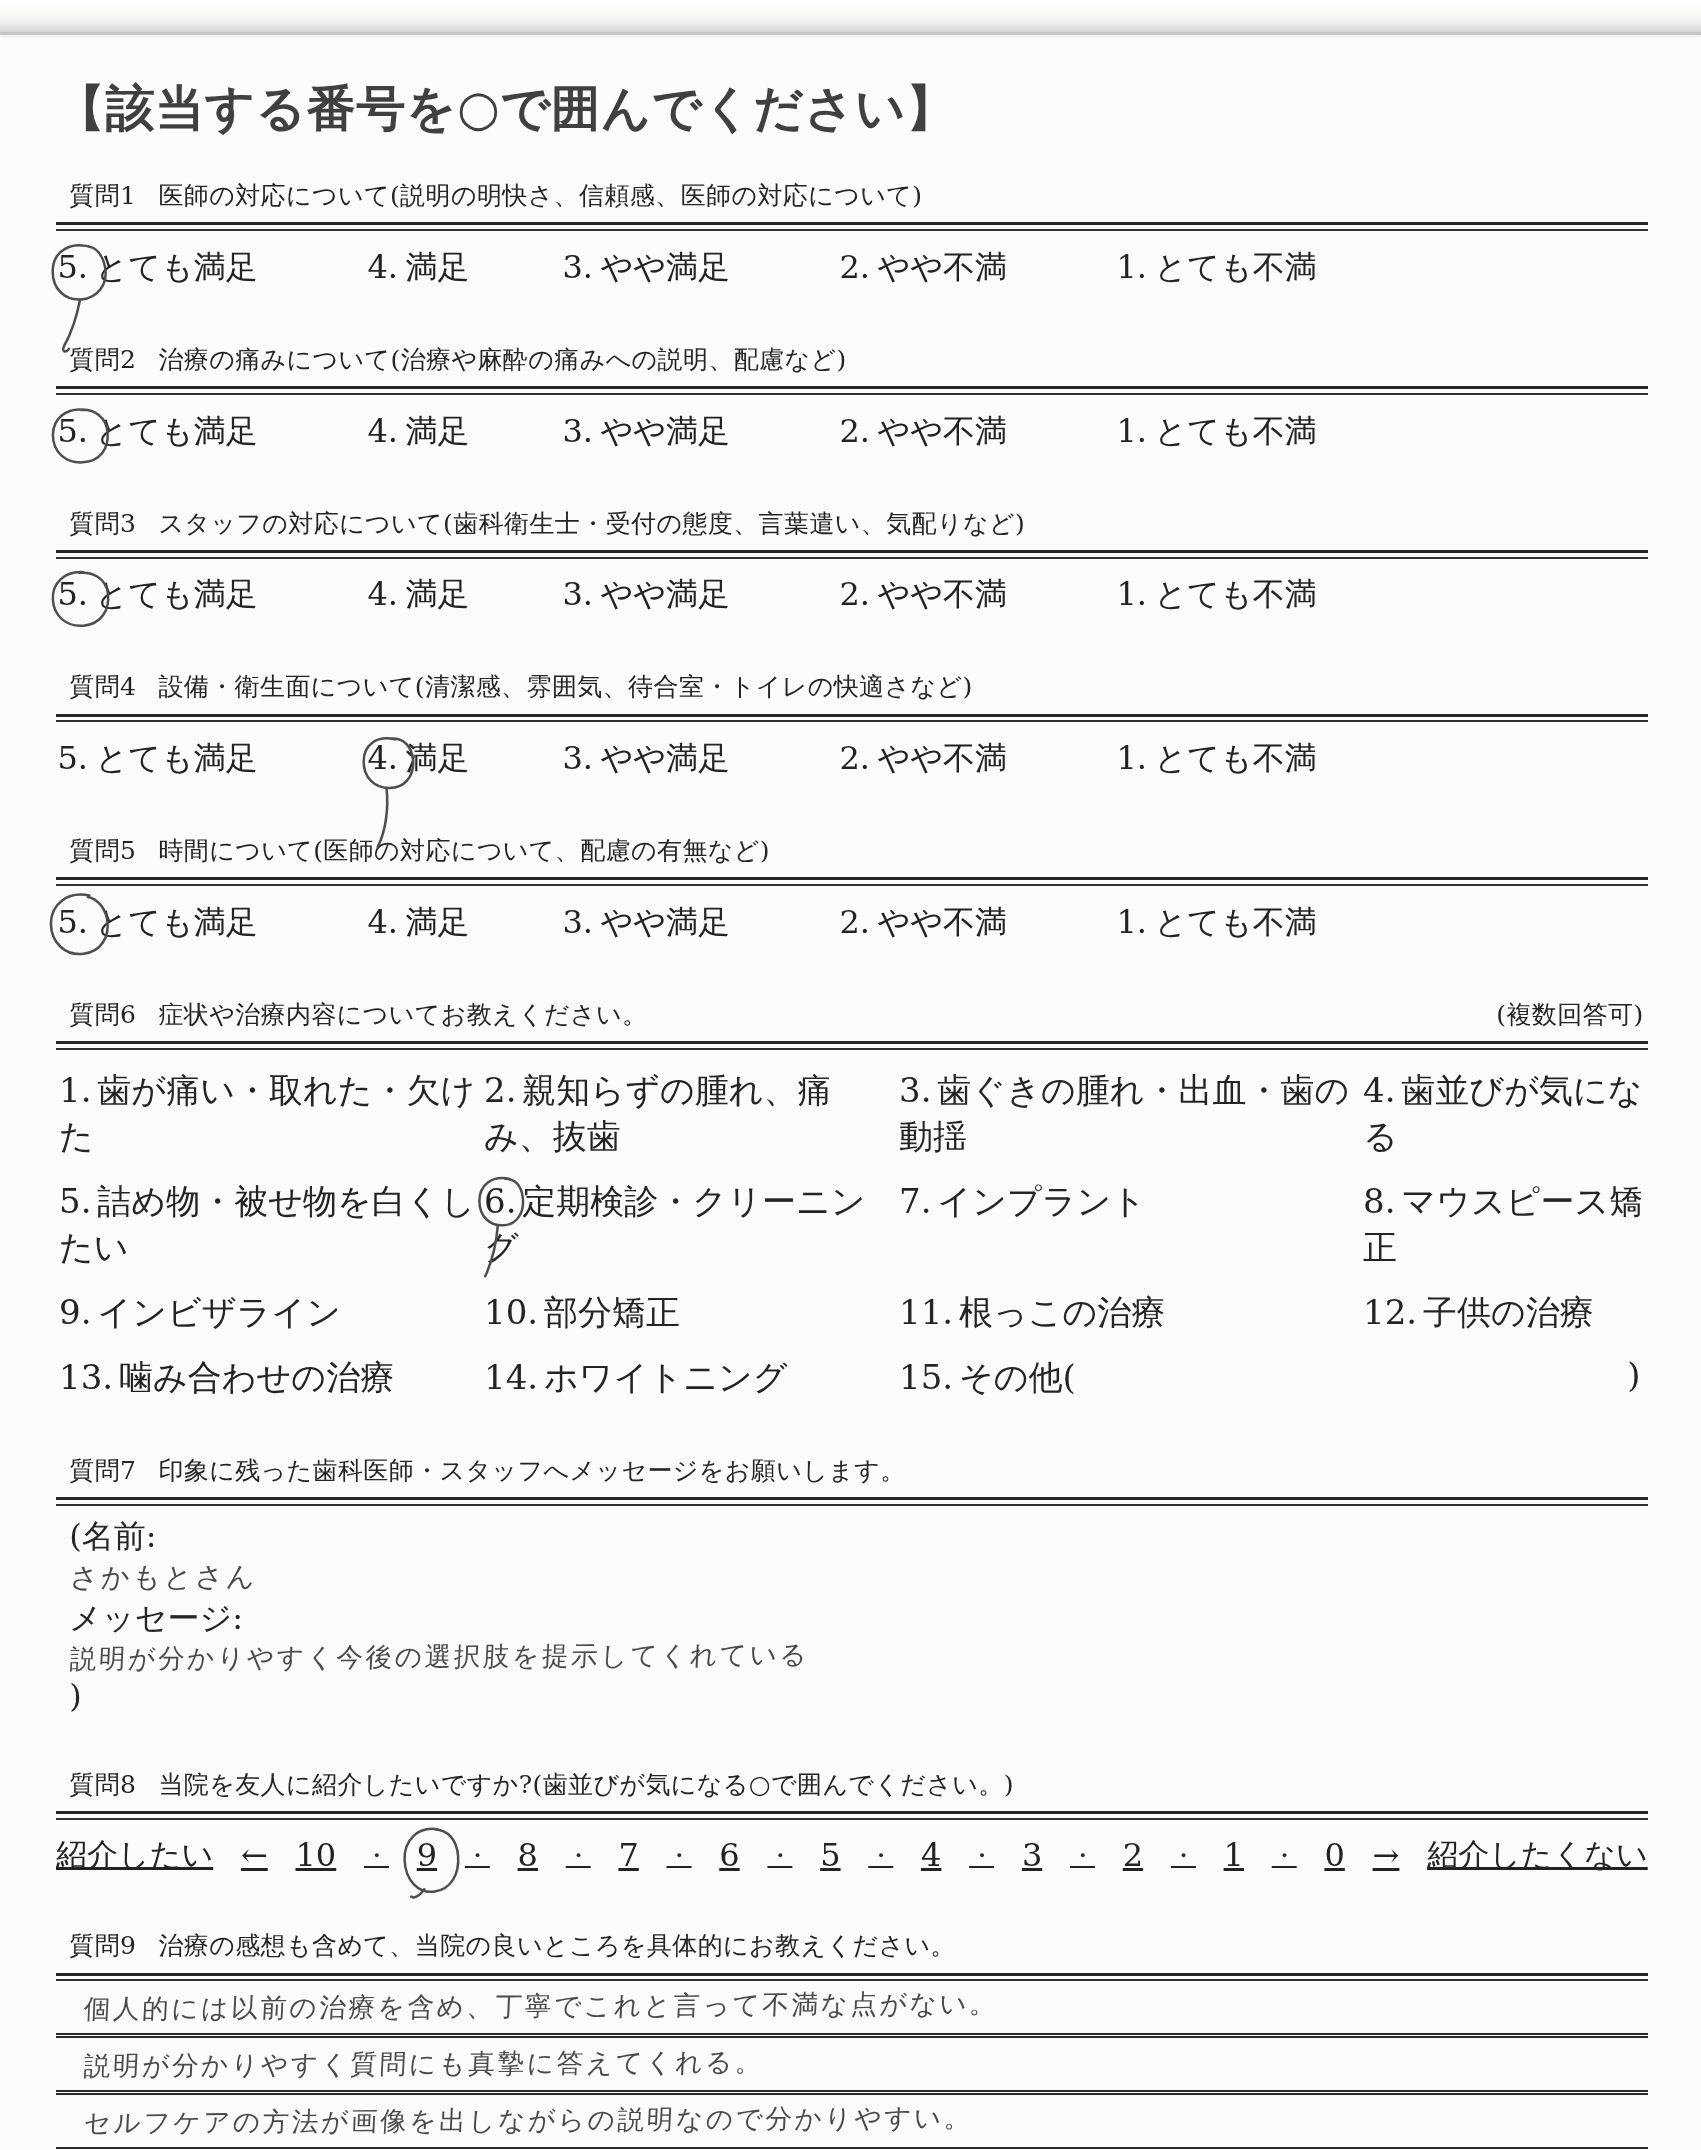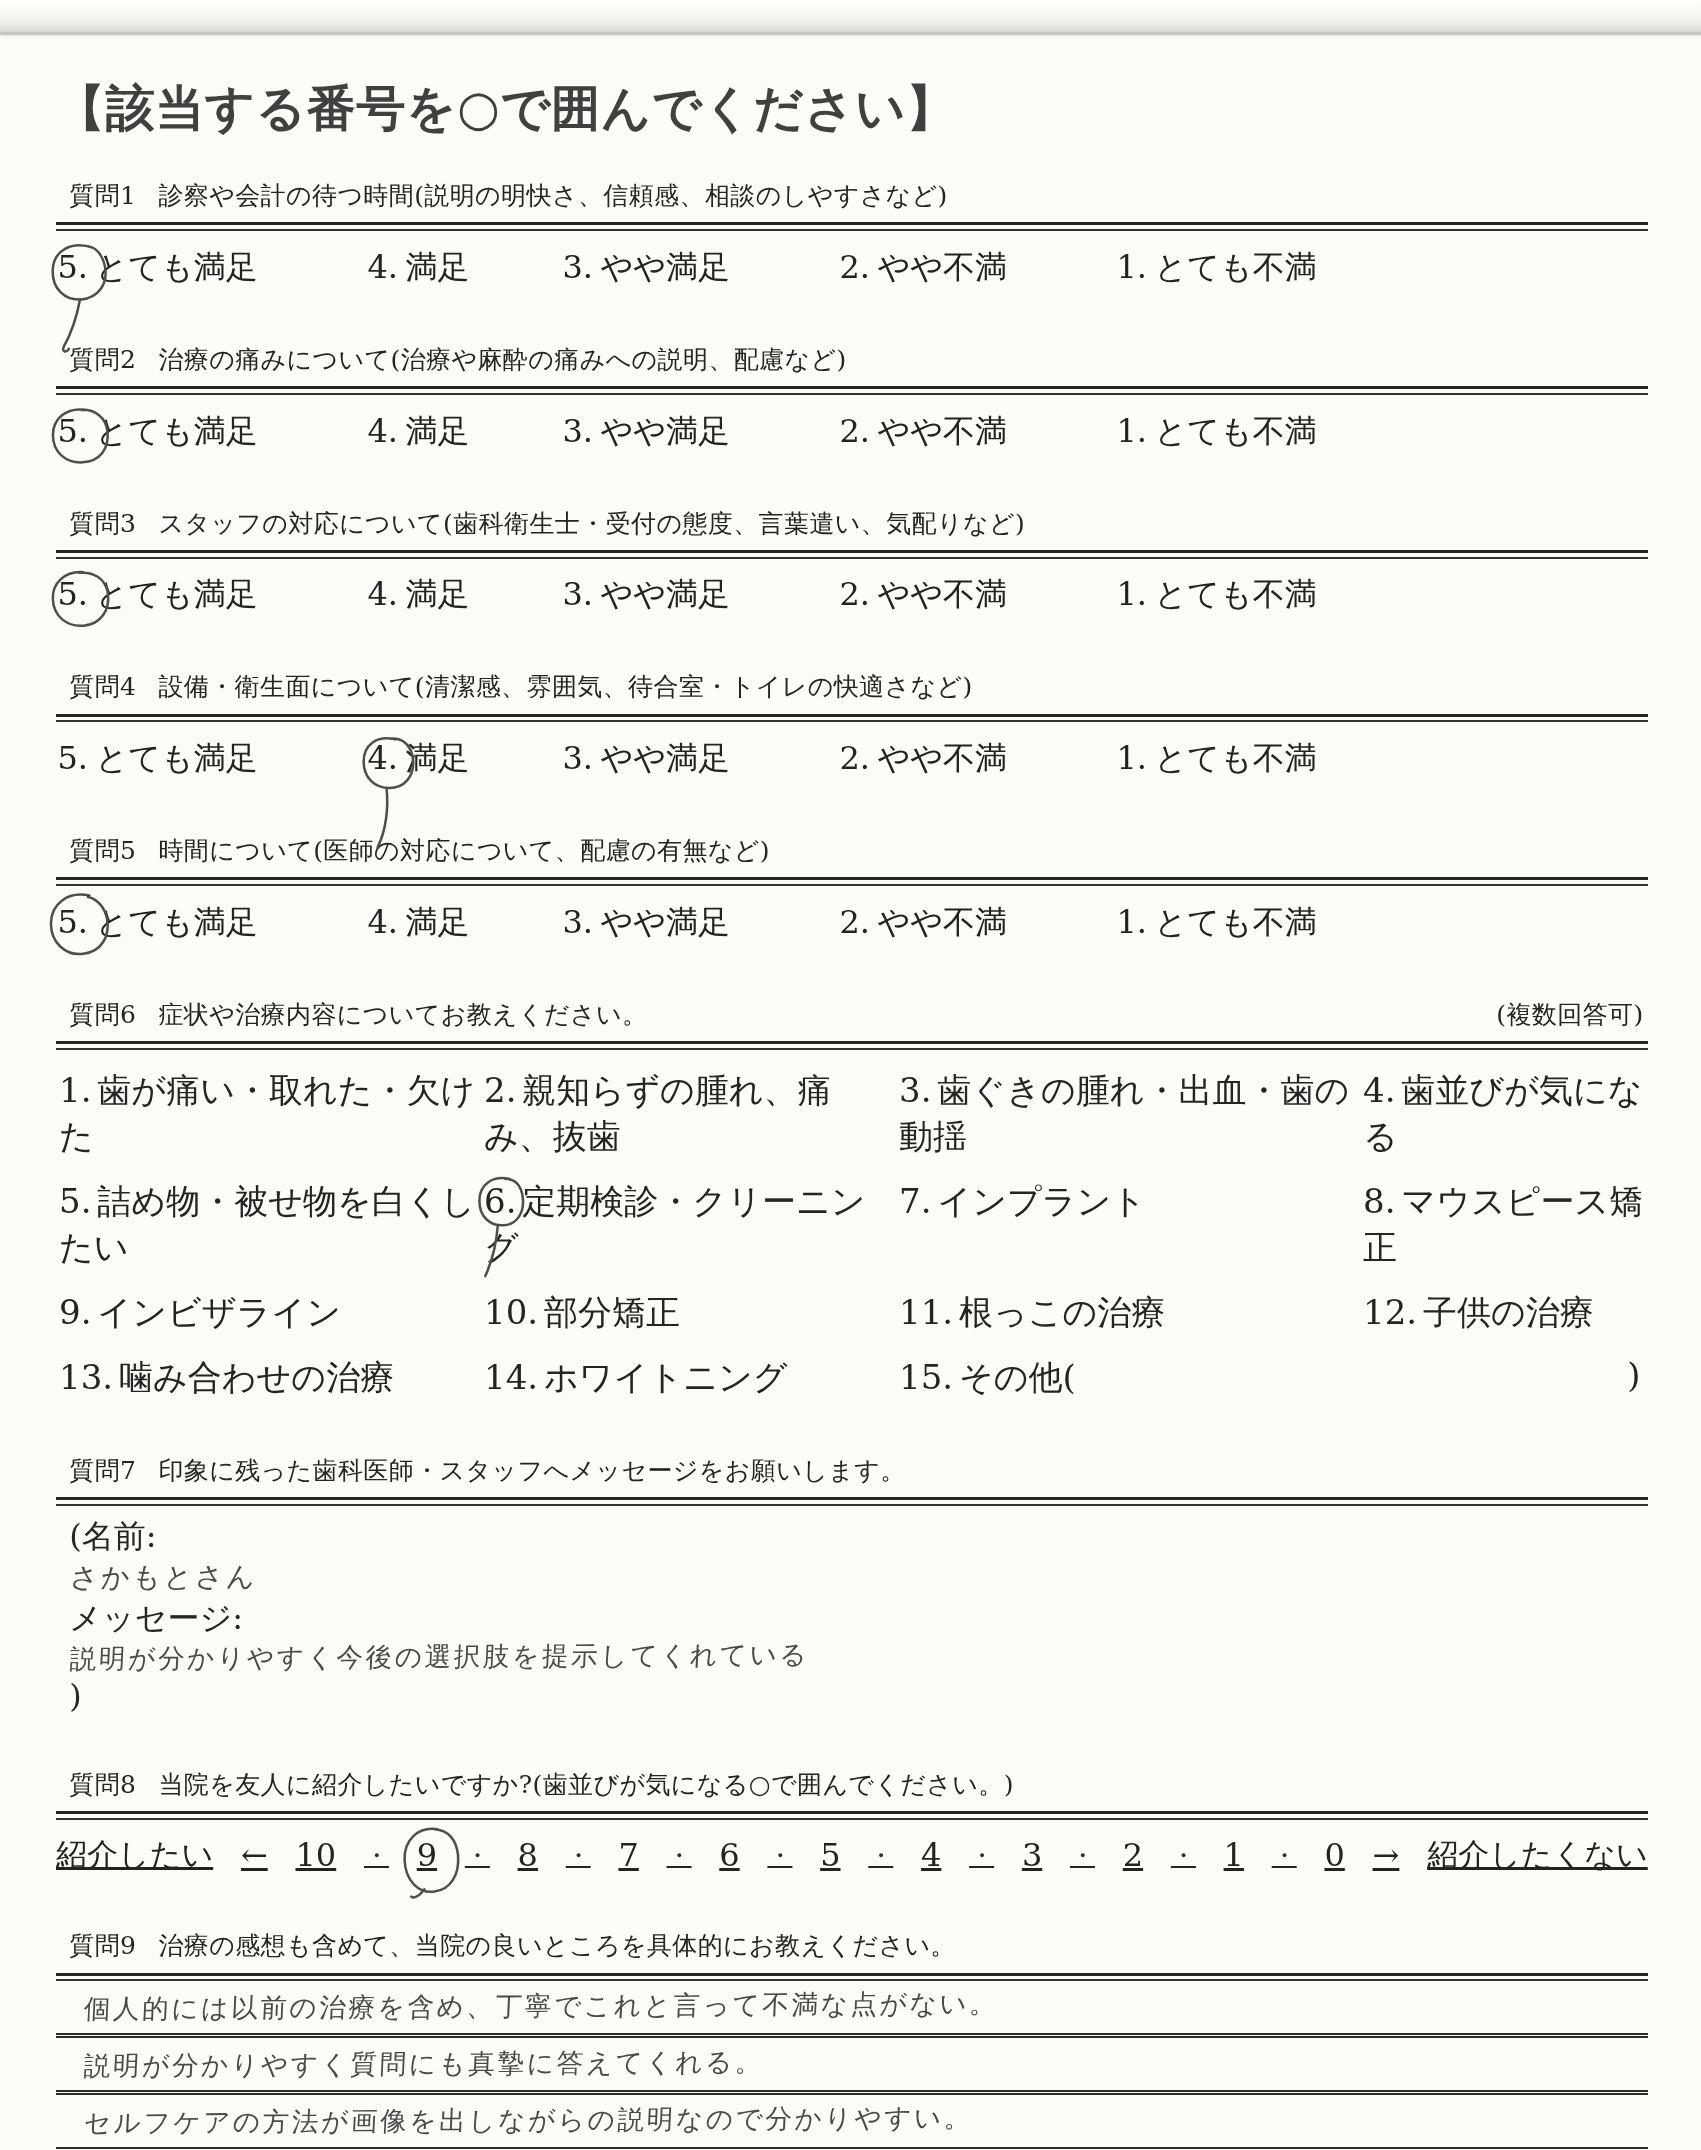--- a/index.html
+++ b/index.html
@@ -102,21 +102,21 @@
 
 <div class="scan-band"></div>
 
 <div class="page">
 
   <div class="page-title">【該当する番号を○で囲んでください】</div>
 
   <div class="qsection first">
     <div class="qhead">
       <span class="qlabel">質問1</span>
-      <span>診察や会計の待つ時間(説明の明快さ、信頼感、相談のしやすさなど)</span>
+      <span>医師の対応について(説明の明快さ、信頼感、医師の対応について)</span>
     </div>
     <div class="hrule"></div>
     <div class="opts">
       <span class="opt w1">
         <span class="num"><span>5.</span>
           <svg class="circ" style="left:-11.8px;top:-8.9px;" width="68" height="118" viewBox="0 0 92 160">
             <path d="M64 12 C 34 2, 10 16, 9 42 C 8 68, 26 84, 48 82 C 70 80, 84 62, 80 38 C 77 22, 68 12, 58 10"></path>
             <path d="M46 82 C 42 104, 34 128, 24 146 C 21 153, 27 155, 31 149"></path>
           </svg>
         </span><span>とても満足</span>

